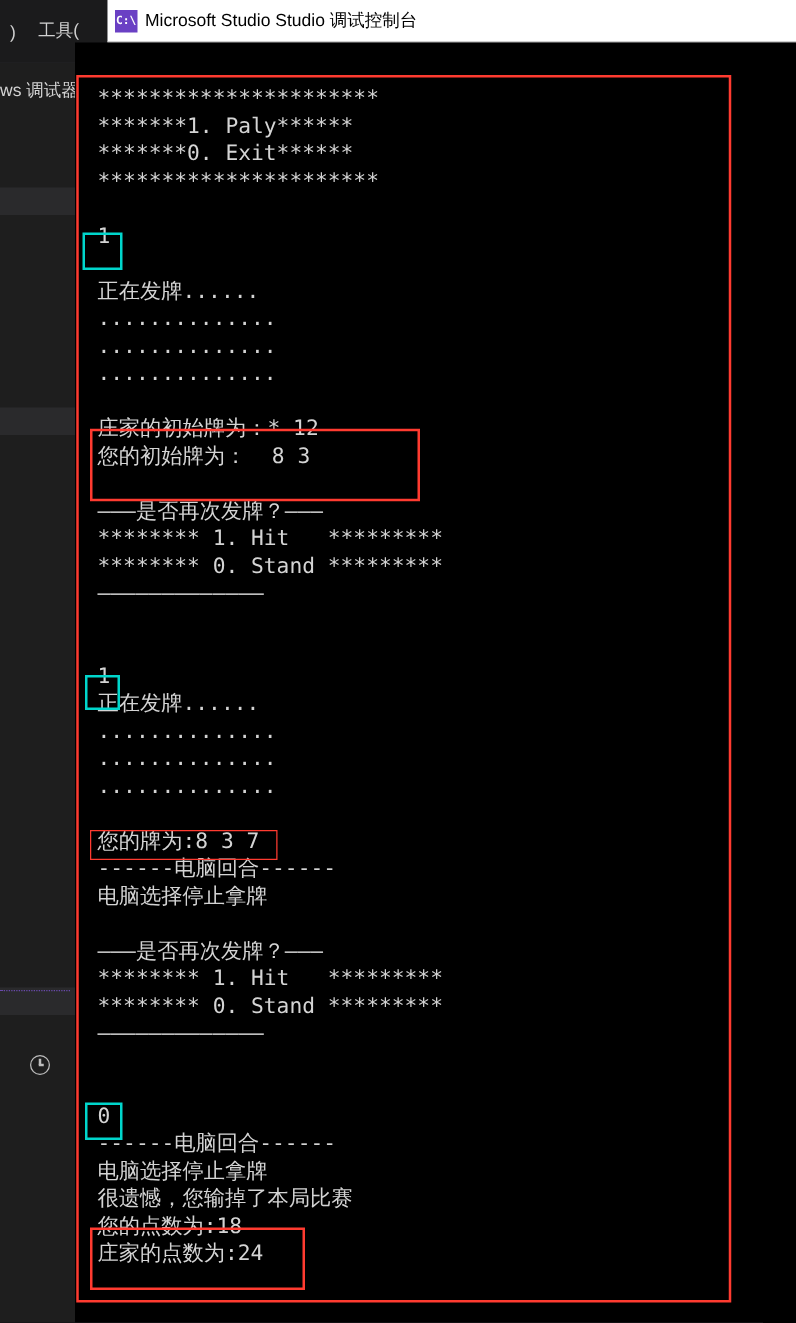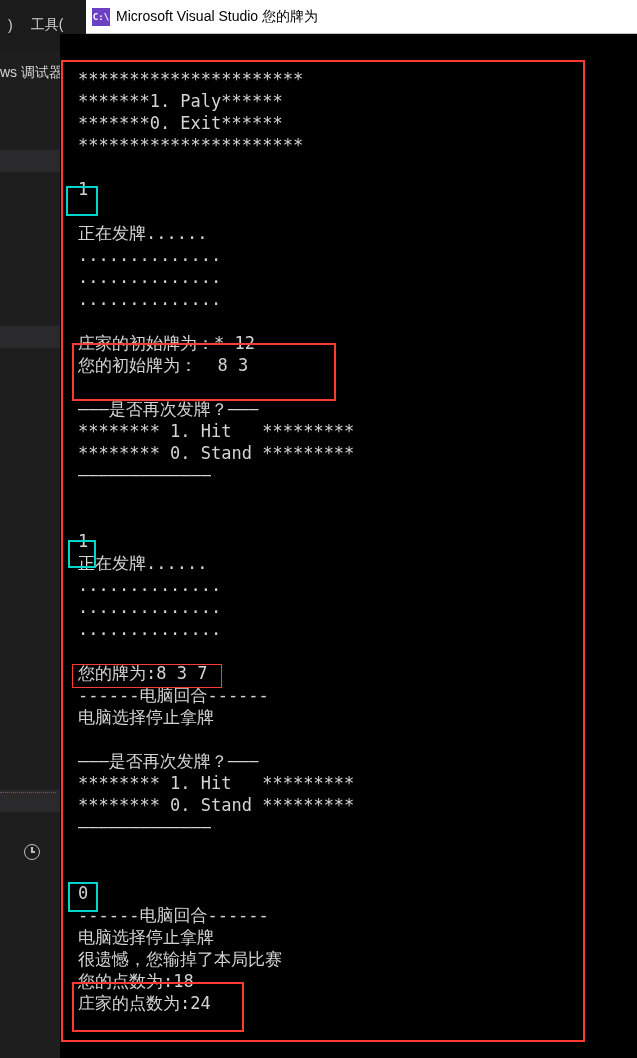--- a/index.html
+++ b/index.html
@@ -156,21 +156,21 @@
 <div class="clock-icon"></div>
 
 <div class="vs-topbar">
   <span class="paren">)</span>
   <span>工具(</span>
 </div>
 <div class="vs-sidebar-text">ws 调试器</div>
 
 <div class="console-titlebar">
   <span class="con-icon">C:\</span>
-  <span>Microsoft Visual Studio 您的牌为</span>
+  <span>Microsoft Studio Studio 调试控制台</span>
 </div>
 
 <div class="console-area" id="console"><div class="line">**********************</div><div class="line">*******1. Paly******</div><div class="line">*******0. Exit******</div><div class="line">**********************</div><div class="line"></div><div class="line">1</div><div class="line"></div><div class="line">正在发牌......</div><div class="line">..............</div><div class="line">..............</div><div class="line">..............</div><div class="line"></div><div class="line">庄家的初始牌为：* 12</div><div class="line">您的初始牌为：  8 3</div><div class="line"></div><div class="line">———是否再次发牌？———</div><div class="line">******** 1. Hit   *********</div><div class="line">******** 0. Stand *********</div><div class="line">—————————————</div><div class="line"></div><div class="line"></div><div class="line">1</div><div class="line">正在发牌......</div><div class="line">..............</div><div class="line">..............</div><div class="line">..............</div><div class="line"></div><div class="line">您的牌为:8 3 7</div><div class="line">------电脑回合------</div><div class="line">电脑选择停止拿牌</div><div class="line"></div><div class="line">———是否再次发牌？———</div><div class="line">******** 1. Hit   *********</div><div class="line">******** 0. Stand *********</div><div class="line">—————————————</div><div class="line"></div><div class="line"></div><div class="line">0</div><div class="line">------电脑回合------</div><div class="line">电脑选择停止拿牌</div><div class="line">很遗憾，您输掉了本局比赛</div><div class="line">您的点数为:18</div><div class="line">庄家的点数为:24</div></div>
 
 <div class="red-frame red-main"></div>
 <div class="cyan-frame cyan-c1"></div>
 <div class="red-frame red-r1"></div>
 <div class="cyan-frame cyan-c2"></div>
 <div class="red-frame red-r2"></div>
 <div class="cyan-frame cyan-c3"></div>

